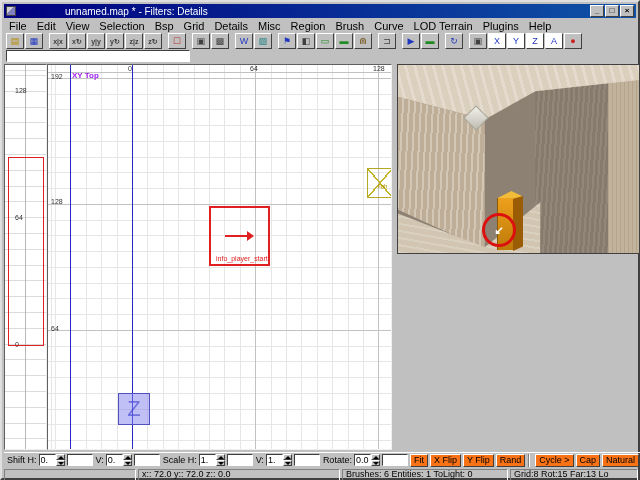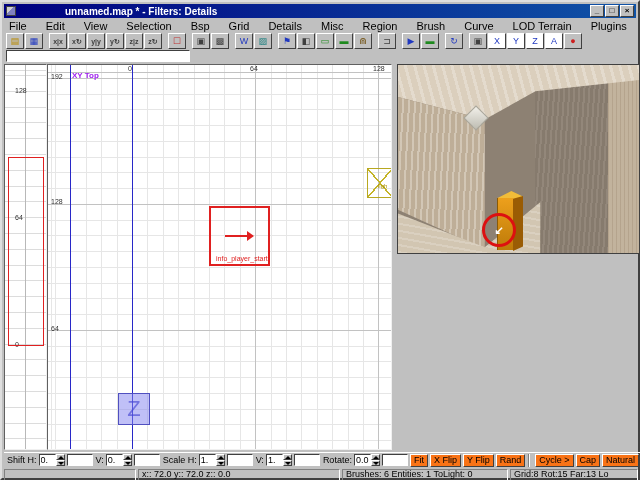--- a/index.html
+++ b/index.html
@@ -4,27 +4,27 @@
 <style>
   * { margin:0; padding:0; box-sizing:border-box; font-family:"Liberation Sans", sans-serif; }
   html,body { width:640px; height:480px; overflow:hidden; }
   #win { position:relative; width:640px; height:480px; background:#c0c0c0;
          border-top:2px solid #dfdfdf; border-left:2px solid #dfdfdf;
          border-right:2px solid #404040; border-bottom:2px solid #404040; }
   
   #titlebar { position:absolute; left:2px; top:2px; right:2px; height:14px;
               background:linear-gradient(90deg,#000080,#0f53a7); display:flex; align-items:center; padding:0 2px; }
   #titleicon { width:10px; height:10px; background:linear-gradient(135deg,#d0d0d0 40%,#8080c0 40%); border:1px solid #404040; margin-right:3px; flex:none;}
-  #titletext { color:#fff; font-size:10px; font-weight:bold; white-space:nowrap; letter-spacing:0;padding-left:46px; }
+  #titletext { color:#fff; font-size:10px; font-weight:normal; white-space:nowrap; letter-spacing:0;padding-left:46px; }
   .winbtn { width:14px; height:12px; background:#c0c0c0; border-top:1px solid #fff; border-left:1px solid #fff;
             border-right:1px solid #404040; border-bottom:1px solid #404040; font-size:8px; line-height:10px;
             text-align:center; color:#000; margin-left:1px; flex:none; font-weight:bold; }
   #wingroup { margin-left:auto; display:flex; }
   
-  #menubar { position:absolute; left:2px; top:17px; right:2px; height:13px; display:flex; align-items:center;gap:9px; }
+  #menubar { position:absolute; left:2px; top:17px; right:2px; height:13px; display:flex; align-items:center; }
   .mi { font-size:11px; color:#000; padding:0 5px; white-space:nowrap; }
   
   #toolbar { position:absolute; left:2px; top:30px; right:2px; height:18px; display:flex; align-items:center; padding-left:2px; }
   .tbgrp { display:flex; margin-right:5px; }
   .tb { width:18px; height:16px; background:#c0c0c0; border-top:1px solid #fff; border-left:1px solid #fff;
         border-right:1px solid #404040; border-bottom:1px solid #404040; display:flex; align-items:center;
         justify-content:center; padding:0; margin-right:1px; }
   .tb span { font-size:9px; line-height:9px; }
   .tb .tiny { font-size:7px; font-weight:bold; }
   .tb-white { background:#fff; }

